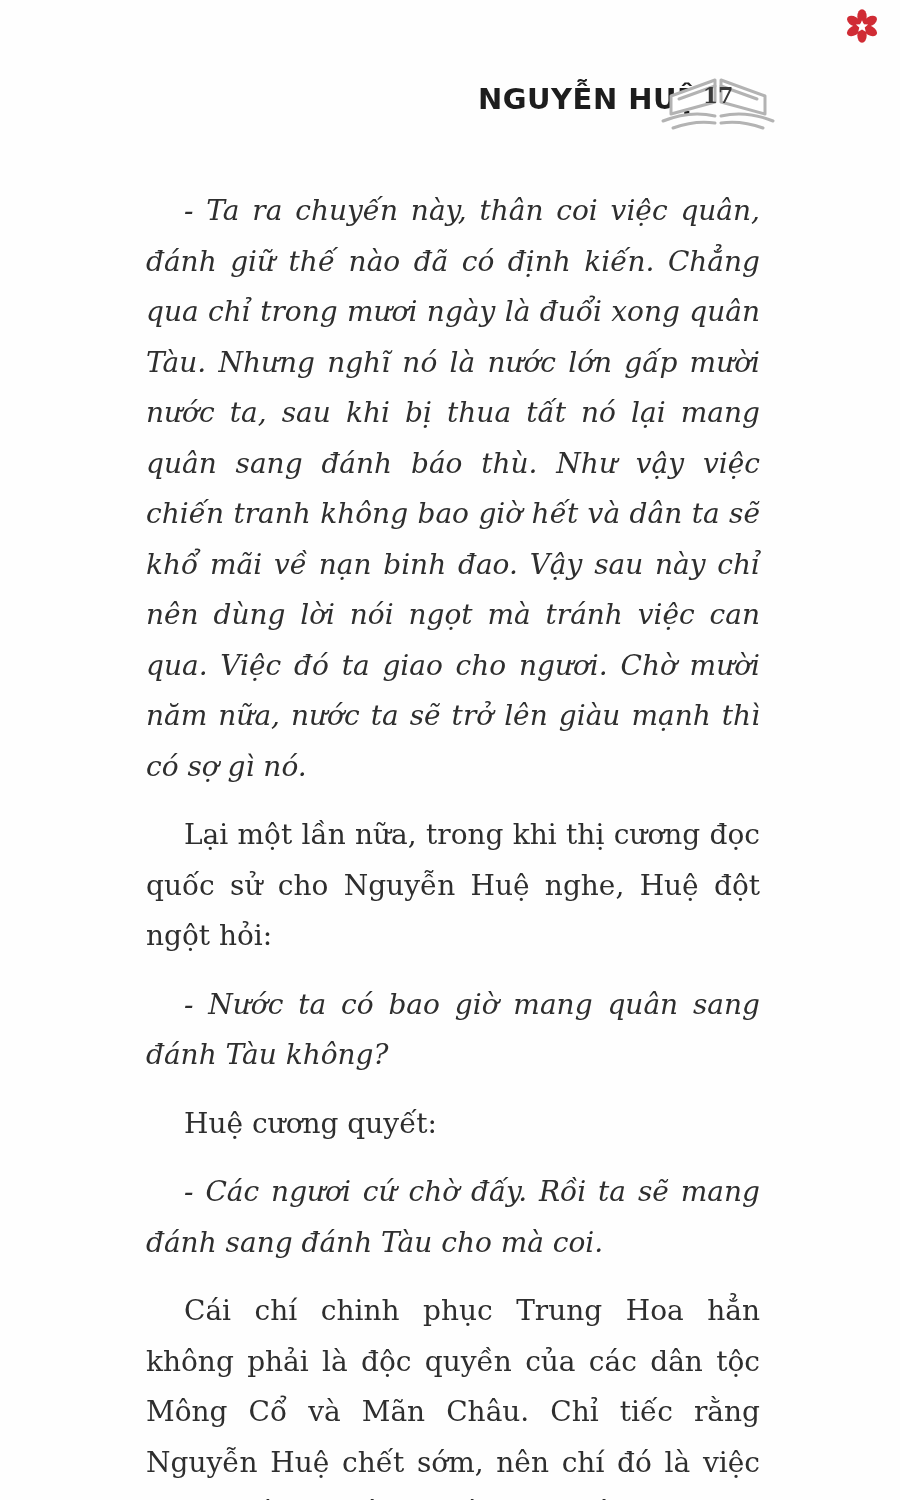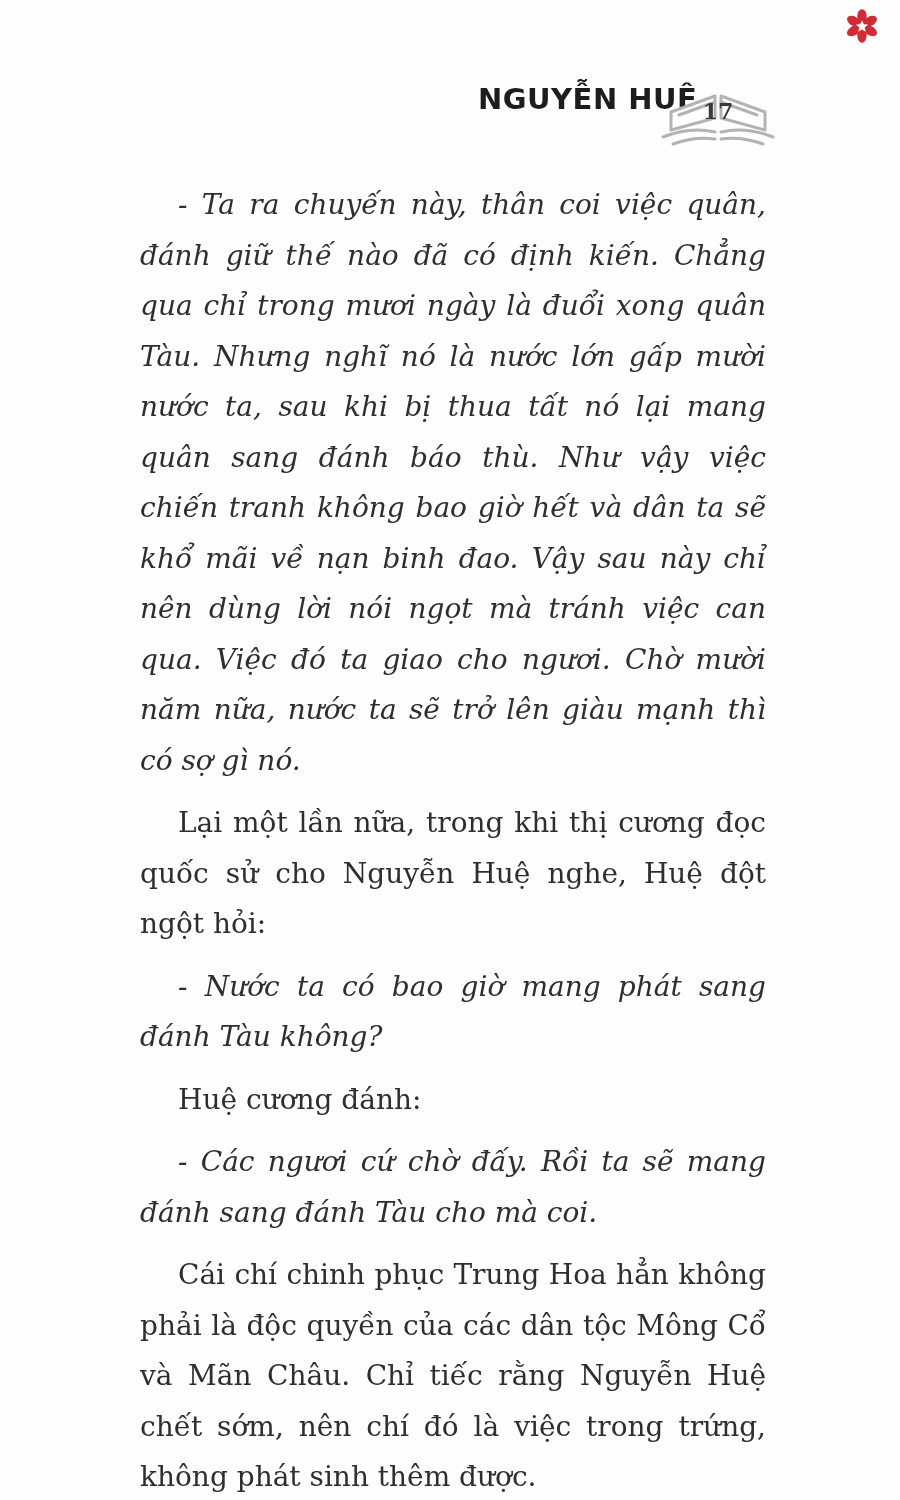--- a/index.html
+++ b/index.html
@@ -36,36 +36,36 @@
     font-family: "DejaVu Sans", sans-serif;
     font-weight: bold;
     font-size: 29px;
     letter-spacing: 0.5px;
     color: #1d1d1d;
     white-space: nowrap;
   }
   .book-icon {
     position: absolute;
     left: 658px;
-    top: 16px;
+    top: 0px;
     width: 120px;
     height: 60px;
   }
   .body-text {
     position: absolute;
     top: 168px;
     left: 128px;
     width: 650px;
     color: #2e2e2e;
     font-size: 28px;
     line-height: 50.5px;
     text-align: justify;
   }
   .body-text p {
-    margin: 12px;
+    margin: 18px;
     padding: 0;
     text-indent: 38px;
   }
   .body-text p.italic {
     font-style: italic;
   }
 </style>
 </head>
 <body>
 
@@ -105,19 +105,19 @@
           <path d="M105 56 Q83 48 63 51"></path>
         </g>
         <text x="60" y="31" text-anchor="middle" font-family="DejaVu Serif, serif" font-size="22" font-weight="bold" fill="#3a3a3a">17</text>
       </svg>
     </span>
   </div>
 
   <div class="body-text">
       <p class="para italic">- Ta ra chuyến này, thân coi việc quân, đánh giữ thế nào đã có định kiến. Chẳng qua chỉ trong mươi ngày là đuổi xong quân Tàu. Nhưng nghĩ nó là nước lớn gấp mười nước ta, sau khi bị thua tất nó lại mang quân sang đánh báo thù. Như vậy việc chiến tranh không bao giờ hết và dân ta sẽ khổ mãi về nạn binh đao. Vậy sau này chỉ nên dùng lời nói ngọt mà tránh việc can qua. Việc đó ta giao cho ngươi. Chờ mười năm nữa, nước ta sẽ trở lên giàu mạnh thì có sợ gì nó.</p>
       <p class="para regular">Lại một lần nữa, trong khi thị cương đọc quốc sử cho Nguyễn Huệ nghe, Huệ đột ngột hỏi:</p>
-      <p class="para italic">- Nước ta có bao giờ mang phát sang đánh Tàu không?</p>
-      <p class="para regular">Huệ cương đánh:</p>
+      <p class="para italic">- Nước ta có bao giờ mang quân sang đánh Tàu không?</p>
+      <p class="para regular">Huệ cương quyết:</p>
       <p class="para italic">- Các ngươi cứ chờ đấy. Rồi ta sẽ mang đánh sang đánh Tàu cho mà coi.</p>
       <p class="para regular">Cái chí chinh phục Trung Hoa hẳn không phải là độc quyền của các dân tộc Mông Cổ và Mãn Châu. Chỉ tiếc rằng Nguyễn Huệ chết sớm, nên chí đó là việc trong trứng, không phát sinh thêm được.</p>
     </div>
 
 </div>
 
 </body></html>

